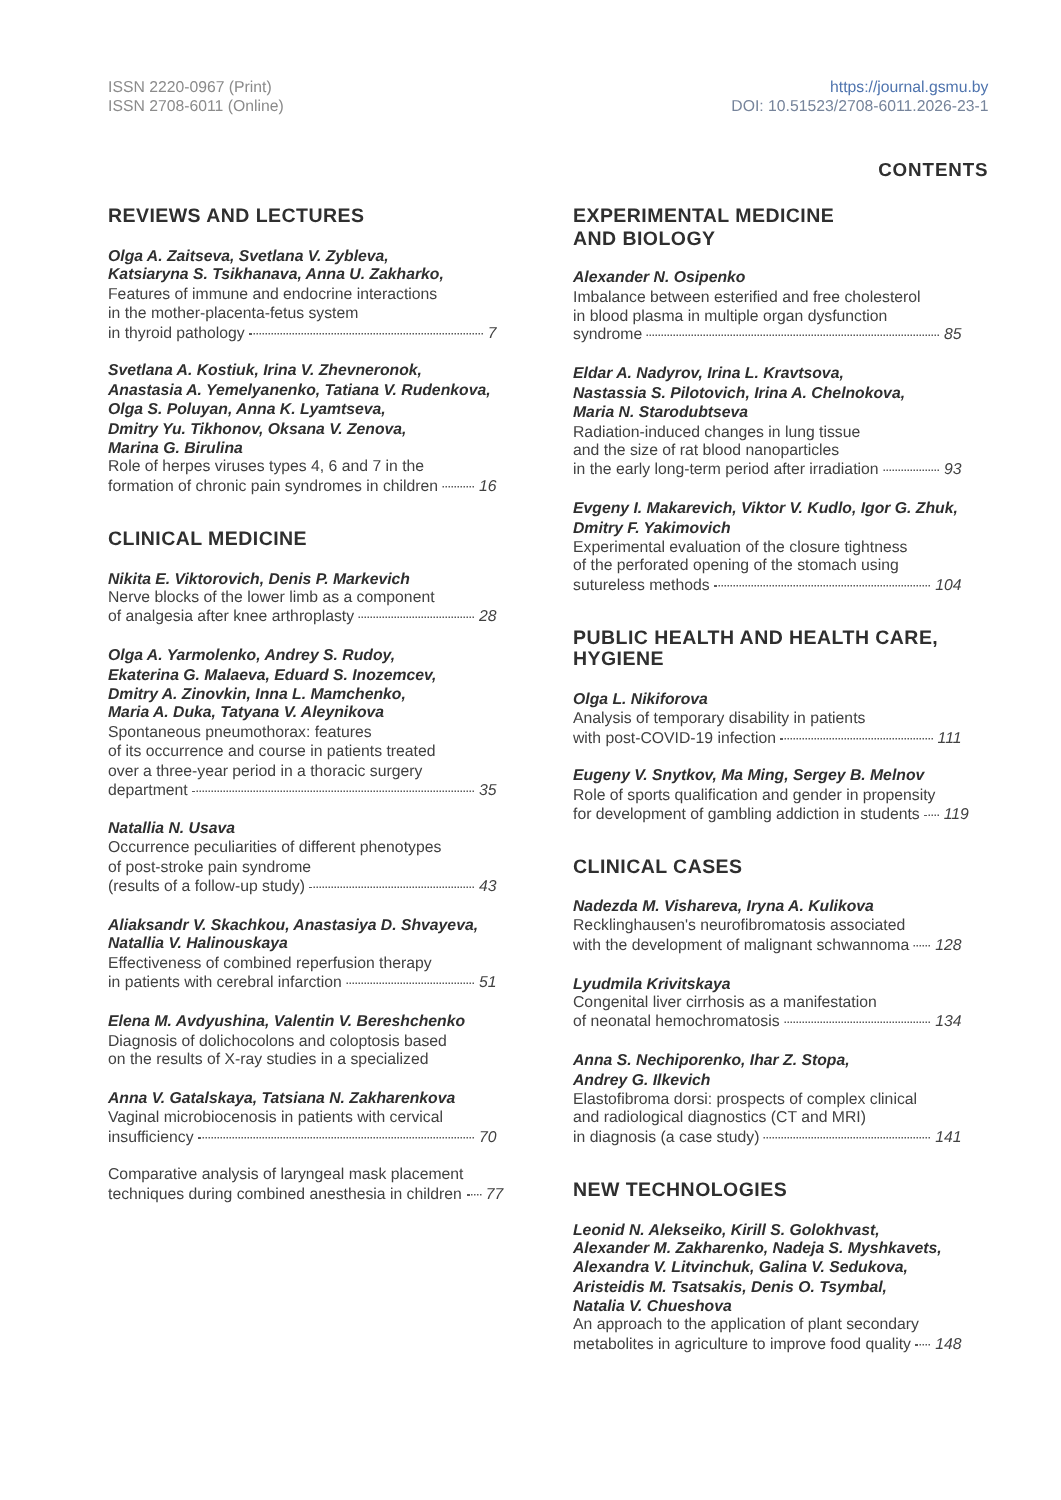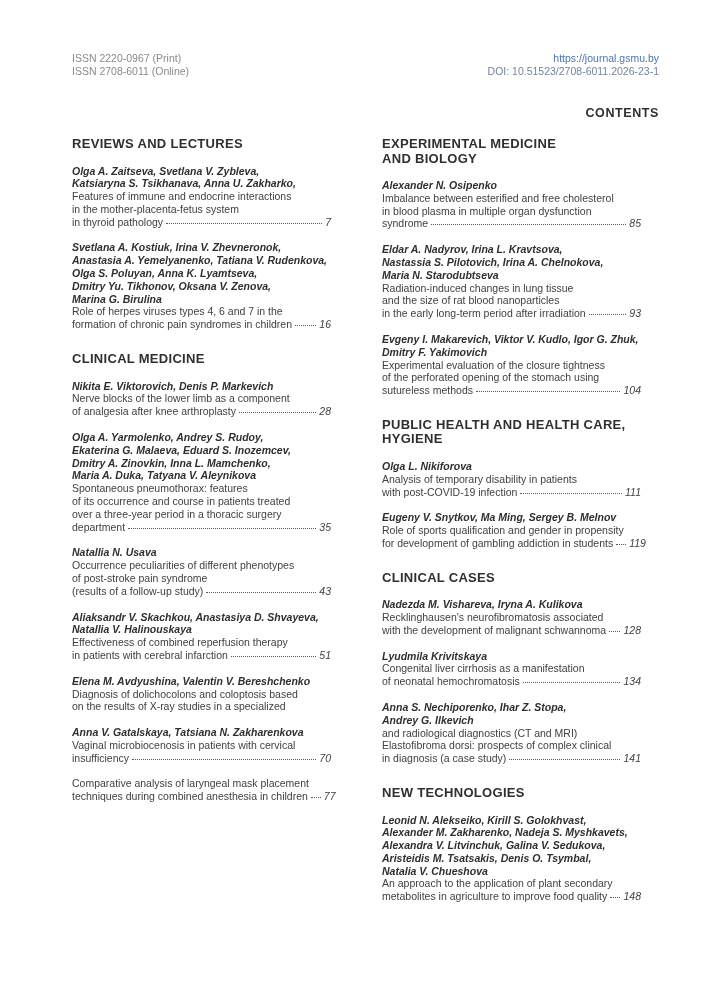--- a/index.html
+++ b/index.html
@@ -342,22 +342,22 @@
               <span class="page-num">134</span>
             </div>
           </div>
         </div>
         <div class="entry">
           <div class="authors">
             <span class="line">Anna S. Nechiporenko, Ihar Z. Stopa,</span>
             <span class="line">Andrey G. Ilkevich</span>
           </div>
           <div class="title">
+            <div class="title-line">Elastofibroma dorsi: prospects of complex clinical</div>
             <div class="title-line">and radiological diagnostics (CT and MRI)</div>
-            <div class="title-line">Elastofibroma dorsi: prospects of complex clinical</div>
             <div class="title-line last">
               <span class="txt">in diagnosis (a case study)</span>
               <span class="leader"></span>
               <span class="page-num">141</span>
             </div>
           </div>
         </div>
         <div class="section-heading">
           <span>NEW TECHNOLOGIES</span>
         </div>

